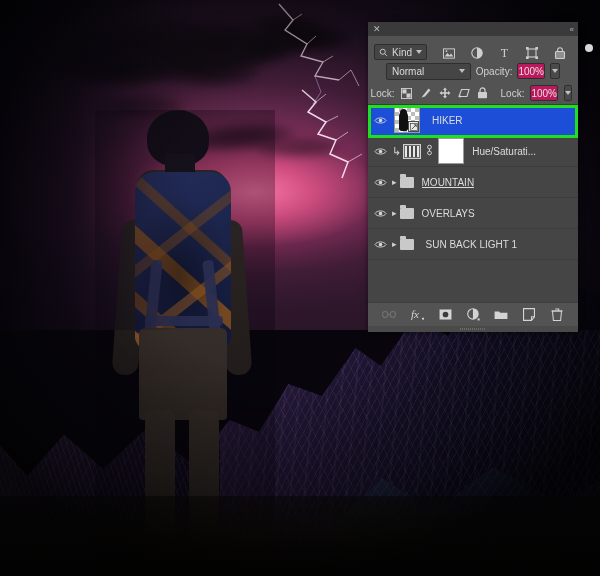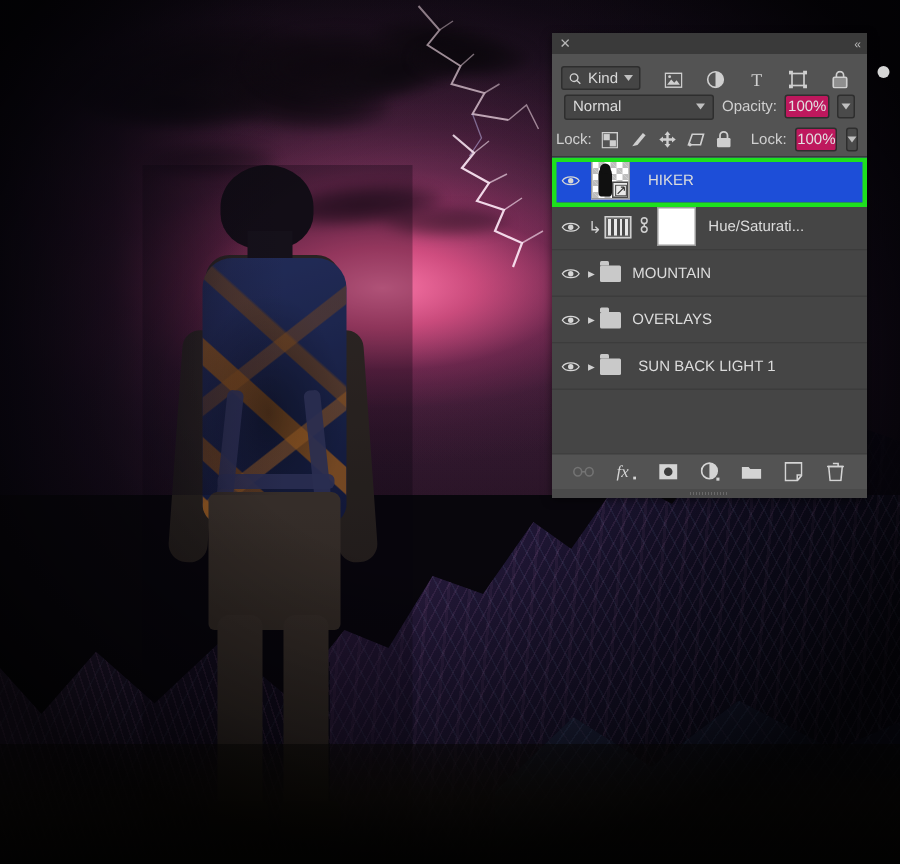--- a/index.html
+++ b/index.html
@@ -174,21 +174,21 @@
   .kind-select {
     width: 88px; height: 16px; background: #454545; border: 1px solid #2e2e2e; border-radius: 2px;
     display: flex; align-items: center; gap: 4px; padding: 0 4px; font-size: 10px; color: #d8d8d8; cursor: pointer;
   }
   .kind-select .lbl { flex: 1; }
   .caret { width: 0; height: 0; border-left: 3px solid transparent; border-right: 3px solid transparent; border-top: 4px solid #c0c0c0; }
   .fi { width: 14px; height: 14px; display: flex; align-items: center; justify-content: center; cursor: pointer; color: #cfcfcf; }
   .toggle-pill { width: 9px; height: 17px; border-radius: 5px; background: #3f3f3f; position: relative; margin-left: 2px; cursor: pointer; }
   .toggle-pill::after { content:""; position:absolute; left:0.5px; top:0.5px; width:8px; height:8px; border-radius:50%; background:#d6d6d6; }
 
-  .blend-row { height: 22px; display: flex; align-items: center; padding: 0 8px; gap: 5px; flex: none; }
+  .blend-row { height: 22px; display: flex; align-items: center; padding: 0 18px; gap: 5px; flex: none; }
   .blend-select {
     width: 112px; height: 17px; background: #454545; border: 1px solid #2e2e2e; border-radius: 2px;
     display: flex; align-items: center; padding: 0 5px; font-size: 10px; color: #dcdcdc; cursor: pointer;
   }
   .blend-select .lbl { flex: 1; }
   .fld-label { font-size: 10px; color: #d0d0d0; white-space: nowrap; }
   .num-field {
     width: 34px; height: 16px; background: #be185d; border: 1px solid #2e2e2e; border-radius: 2px;
     display: flex; align-items: center; justify-content: center; font-size: 10px; color: #e2e2e2; cursor: text;
   }
@@ -201,21 +201,21 @@
 
   .layers-list { flex: 1; background: #454545; overflow: hidden; position: relative; border-top: 1px solid #3a3a3a; }
   .layer-row {
     height: 31px; display: flex; align-items: center;
     border-bottom: 1px solid #3c3c3c; background: #454545; cursor: pointer; position: relative;
   }
   .layer-row.selected { background: #1d4ed8; }
   .eye-cell { width: 24px; display: flex; align-items: center; justify-content: center; flex: none; cursor: pointer; }
   .thumb-cell { width: 40px; display: flex; align-items: center; justify-content: flex-start; flex: none; padding-left: 2px; }
   .layer-name { font-size: 10px; color: #dcdcdc; white-space: nowrap; overflow: hidden; }
-  .layer-name.ul { }
+  .layer-name.ul { text-decoration: underline; }
 
   .thumb {
     width: 26px; height: 26px; border: 1px solid #9a9a9a; position: relative; overflow: hidden;
     background-image:
       linear-gradient(45deg, #bdbdbd 25%, transparent 25%, transparent 75%, #bdbdbd 75%),
       linear-gradient(45deg, #bdbdbd 25%, #fff 25%, #fff 75%, #bdbdbd 75%);
     background-size: 8px 8px; background-position: 0 0, 4px 4px; background-color: #fff;
   }
   .thumb .fig { position: absolute; left: 4px; top: 3px; width: 9px; height: 20px; background: #101010;
     border-radius: 50% 50% 30% 30% / 26% 26% 12% 12%; }

